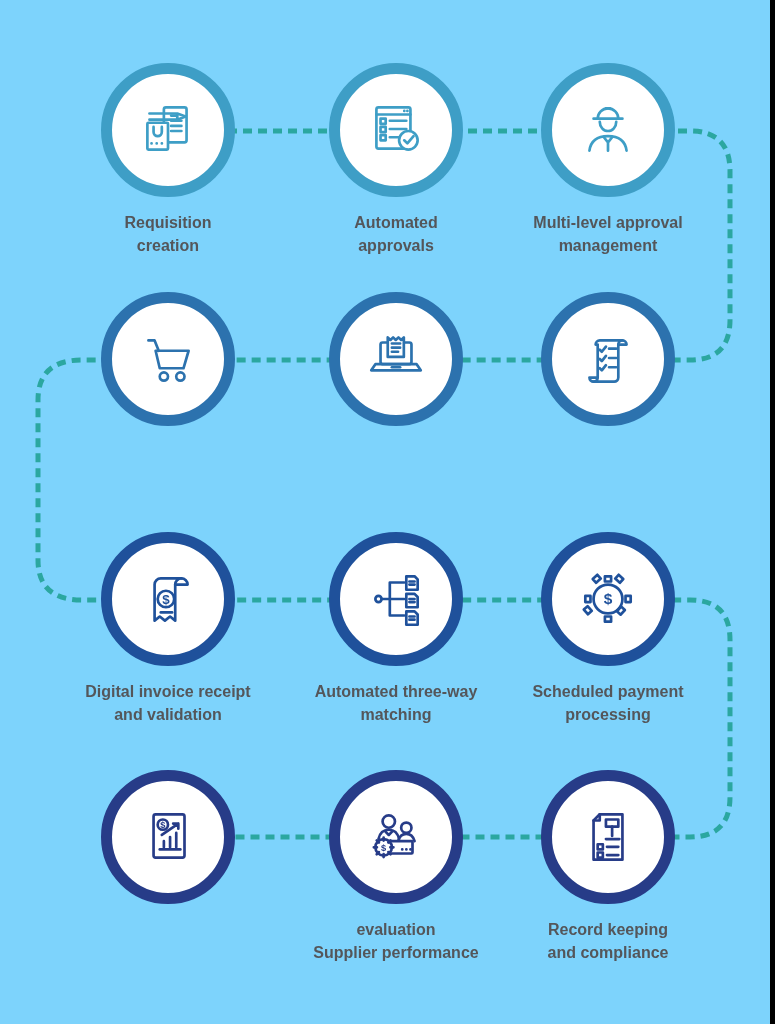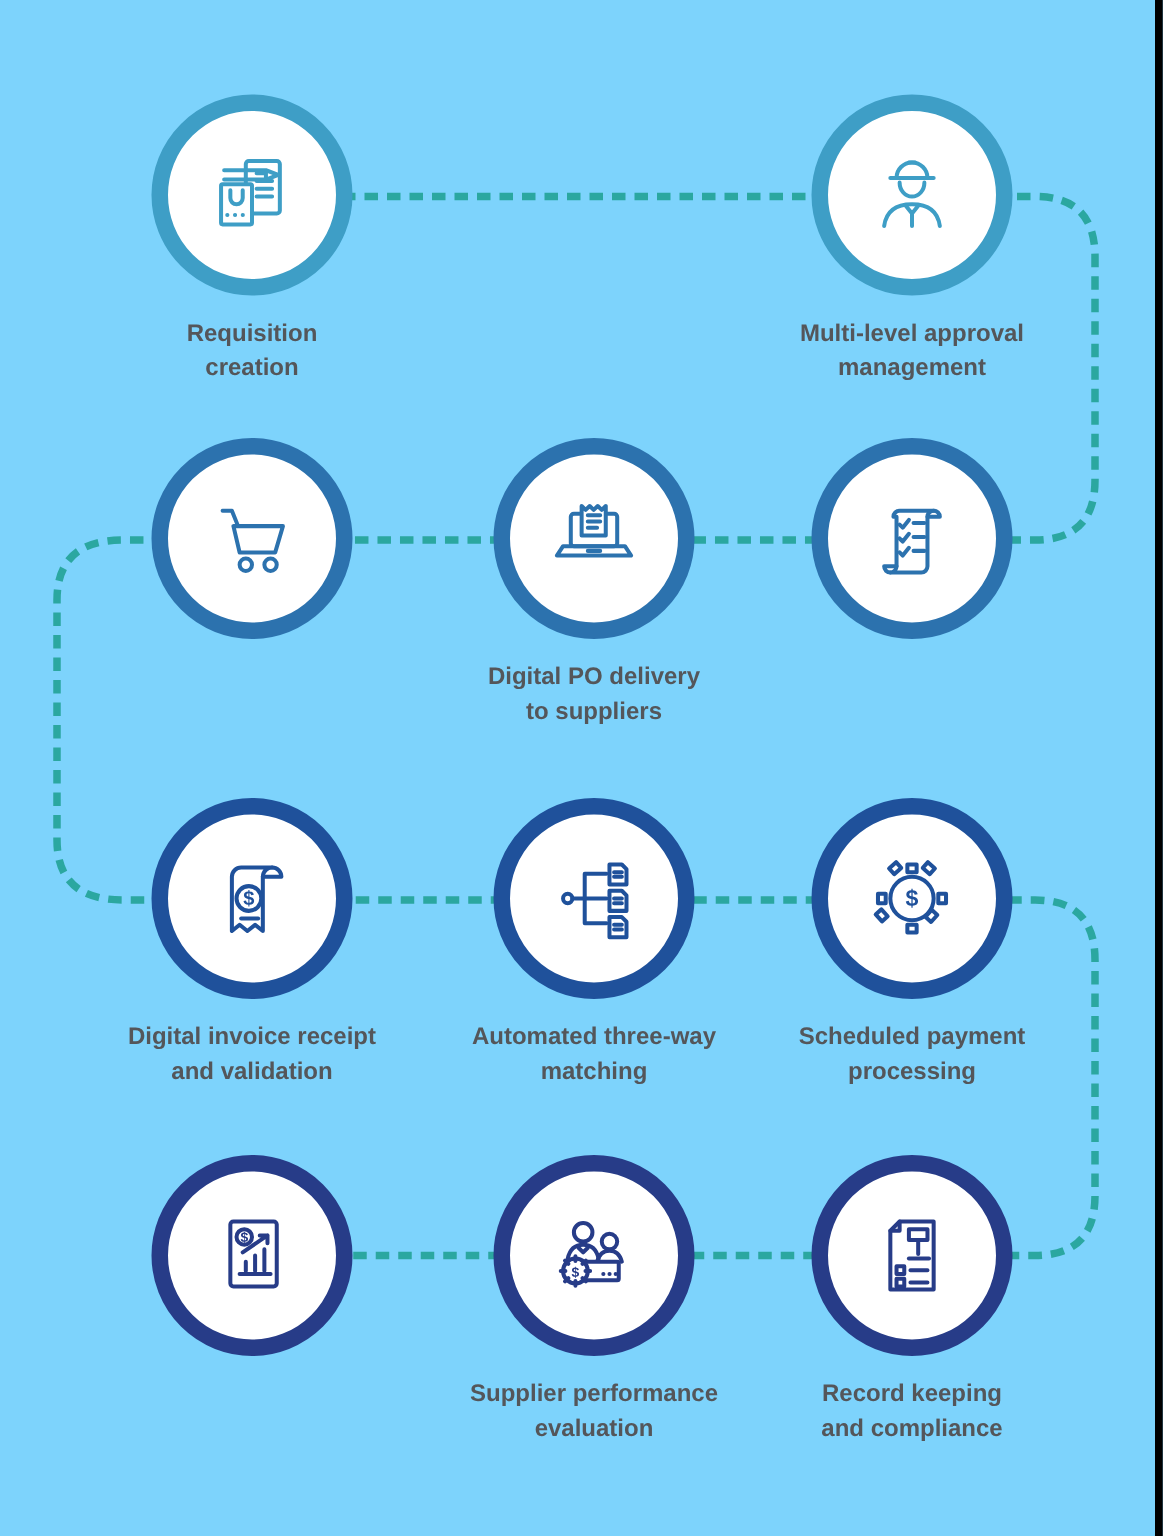--- a/index.html
+++ b/index.html
@@ -39,20 +39,38 @@
         <path d="M18 29 v5 a4 4 0 0 0 8 0 v-5"></path>
         <path d="M16 45 h0.1 M21 45 h0.1 M26 45 h0.1"></path>
       </svg>
     </div>
     <div class="lbl">
       <span>Requisition</span>
         <span>creation</span>
     </div>
   </div>
 
+  <div class="step r1 c2" style="--c: #3E9EC6;">
+    <div class="ring">
+      <svg viewBox="0 0 64 64">
+        <rect x="13" y="10" width="33" height="40" rx="2"></rect>
+        <path d="M13 17 H46 M40 13.5 h0.1 M43 13.5 h0.1"></path>
+        <rect x="17" y="21" width="5" height="5"></rect>
+        <rect x="17" y="29" width="5" height="5"></rect>
+        <rect x="17" y="37" width="5" height="5"></rect>
+        <path d="M26 23 H42 M26 31 H42 M26 39 H36"></path>
+        <circle class="wf" cx="44" cy="42" r="9"></circle>
+        <path d="M40 42 l3 3 l6 -7"></path>
+      </svg>
+    </div>
+    <div class="lbl">
+      <span>Automated</span>
+        <span>approvals</span>
+    </div>
+  </div>
 
   <div class="step r1 c3" style="--c: #3E9EC6;">
     <div class="ring">
       <svg viewBox="0 0 64 64">
         <path d="M22 21 a10 10 0 0 1 20 0"></path>
         <path d="M30 11 h4"></path>
         <path d="M18 21 H46"></path>
         <path d="M24 24 a8 9 0 0 0 16 0"></path>
         <path d="M14 52 q2 -14 18 -14 q16 0 18 14"></path>
         <path d="M28 39 l4 5 l4 -5 M32 44 v8"></path>
@@ -76,24 +94,20 @@
 
   <div class="step r2 c2" style="--c: #2C72AE;">
     <div class="ring">
       <svg viewBox="0 0 64 64">
         <rect x="17" y="16" width="30" height="21" rx="2"></rect>
         <path class="wf" d="M24 30 V11 l2.6 2.5 2.6-2.5 2.6 2.5 2.6-2.5 2.6 2.5 2.6-2.5 V30 H24 Z"></path>
         <path d="M28 17 H36 M28 21 H36 M28 25 H34"></path>
         <path d="M12 37 H52 L56 43 H8 Z"></path>
         <path d="M28 40 h8"></path>
       </svg>
-    </div>
-    <div class="lbl">
-      <span>Digital PO delivery</span>
-        <span>to suppliers</span>
     </div>
   </div>
 
   <div class="step r2 c3" style="--c: #2C72AE;">
     <div class="ring">
       <svg viewBox="0 0 64 64">
         <path d="M20 18 a4 4 0 0 1 4 -4 h22 a4 4 0 0 0 -4 4 v32 a4 4 0 0 1 -4 4 h-20 a4 4 0 0 0 4 -4 V18 Z"></path>
         <path d="M46 14 a4 4 0 0 1 4 4 h-8"></path>
         <path d="M18 54 a4 4 0 0 1 -4 -4 h8"></path>
         <path d="M24 23 l2 2 l4 -5 M33 22 H40"></path>
@@ -180,22 +194,22 @@
         <circle cx="42" cy="23" r="5"></circle>
         <path d="M34 36 q2 -7 8 -7 q6 0 8 7"></path>
         <rect class="wf" x="18" y="36" width="30" height="12" rx="1"></rect>
         <path d="M38 44 h0.1 M42 44 h0.1 M46 44 h0.1"></path>
         <circle class="wf" cx="20" cy="42" r="8"></circle>
         <path d="M20 32.5 v3 M20 48.5 v3 M10.5 42 h3 M26.5 42 h3 M13.3 35.3 l2.1 2.1 M24.6 46.6 l2.1 2.1 M26.7 35.3 l-2.1 2.1 M15.4 46.6 l-2.1 2.1"></path>
         <text x="20" y="46" class="sm" text-anchor="middle">$</text>
       </svg>
     </div>
     <div class="lbl">
-      <span>Supplier performance</span>
-        <span>evaluation</span>
+      <span>evaluation</span>
+        <span>Supplier performance</span>
     </div>
   </div>
 
   <div class="step r4 c3" style="--c: #273C88;">
     <div class="ring">
       <svg viewBox="0 0 64 64">
         <path d="M18 16 l6 -6 H46 V54 H18 Z"></path>
         <path d="M24 10 v6 h-6"></path>
         <rect x="30" y="15" width="12" height="7"></rect>
         <path d="M36 22 v9"></path>

